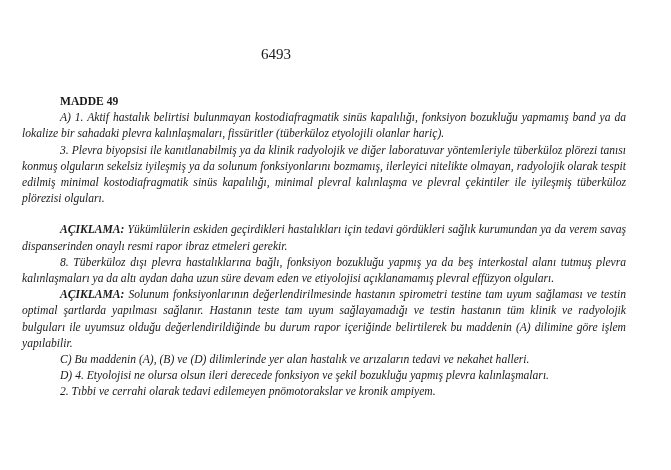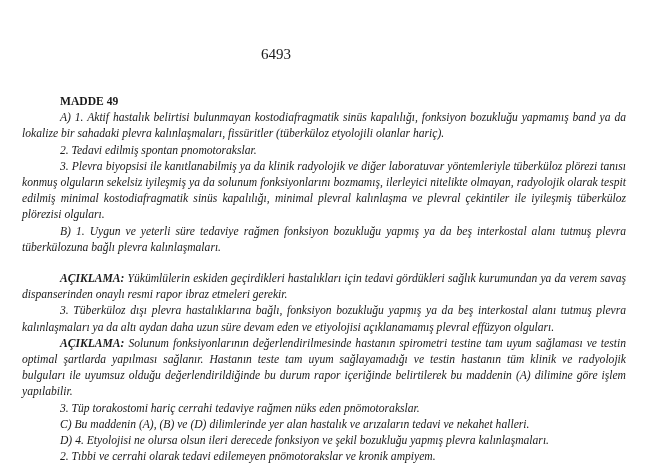--- a/index.html
+++ b/index.html
@@ -17,24 +17,21 @@
   .doc .section-heading { font-weight: bold; padding-left: 38px; margin-top: 16px; letter-spacing: 0.5px; }
 </style>
 </head>
 <body>
 
 <div class="page-number">6493</div>
 
 <div class="doc">
   <div class="heading">MADDE 49</div>
   <p class="indent">A) 1. Aktif hastalık belirtisi bulunmayan kostodiafragmatik sinüs kapalılığı, fonksiyon bozukluğu yapmamış band ya da lokalize bir sahadaki plevra kalınlaşmaları, fissüritler (tüberküloz etyolojili olanlar hariç).</p>
-  <p class="indent">2. Tedavi edilmiş spontan pnomotorakslar.</p>
   <p class="indent">3. Plevra biyopsisi ile kanıtlanabilmiş ya da klinik radyolojik ve diğer laboratuvar yöntemleriyle tüberküloz plörezi tanısı konmuş olguların sekelsiz iyileşmiş ya da solunum fonksiyonlarını bozmamış, ilerleyici nitelikte olmayan, radyolojik olarak tespit edilmiş minimal kostodiafragmatik sinüs kapalılığı, minimal plevral kalınlaşma ve plevral çekintiler ile iyileşmiş tüberküloz plörezisi olguları.</p>
-  <p class="indent">B) 1. Uygun ve yeterli süre tedaviye rağmen fonksiyon bozukluğu yapmış ya da beş interkostal alanı tutmuş plevra tüberkülozuna bağlı plevra kalınlaşmaları.</p>
   <div class="gap"></div>
   <p class="indent"><b>AÇIKLAMA:</b><span> Yükümlülerin eskiden geçirdikleri hastalıkları için tedavi gördükleri sağlık kurumundan ya da verem savaş dispanserinden onaylı resmi rapor ibraz etmeleri gerekir.</span></p>
-  <p class="indent">3. Tüberküloz dışı plevra hastalıklarına bağlı, fonksiyon bozukluğu yapmış ya da beş interkostal alanı tutmuş plevra kalınlaşmaları ya da altı aydan daha uzun süre devam eden ve etiyolojisi açıklanamamış plevral effüzyon olguları.</p>
+  <p class="indent">8. Tüberküloz dışı plevra hastalıklarına bağlı, fonksiyon bozukluğu yapmış ya da beş interkostal alanı tutmuş plevra kalınlaşmaları ya da altı aydan daha uzun süre devam eden ve etiyolojisi açıklanamamış plevral effüzyon olguları.</p>
   <p class="indent"><b>AÇIKLAMA:</b><span> Solunum fonksiyonlarının değerlendirilmesinde hastanın spirometri testine tam uyum sağlaması ve testin optimal şartlarda yapılması sağlanır. Hastanın teste tam uyum sağlayamadığı ve testin hastanın tüm klinik ve radyolojik bulguları ile uyumsuz olduğu değerlendirildiğinde bu durum rapor içeriğinde belirtilerek bu maddenin (A) dilimine göre işlem yapılabilir.</span></p>
-  <p class="left-indent">3. Tüp torakostomi hariç cerrahi tedaviye rağmen nüks eden pnömotorakslar.</p>
   <p class="left-indent">C) Bu maddenin (A), (B) ve (D) dilimlerinde yer alan hastalık ve arızaların tedavi ve nekahet halleri.</p>
   <p class="left-indent">D) 4. Etyolojisi ne olursa olsun ileri derecede fonksiyon ve şekil bozukluğu yapmış plevra kalınlaşmaları.</p>
   <p class="left-indent">2. Tıbbi ve cerrahi olarak tedavi edilemeyen pnömotorakslar ve kronik ampiyem.</p>
 </div>
 
 </body></html>

